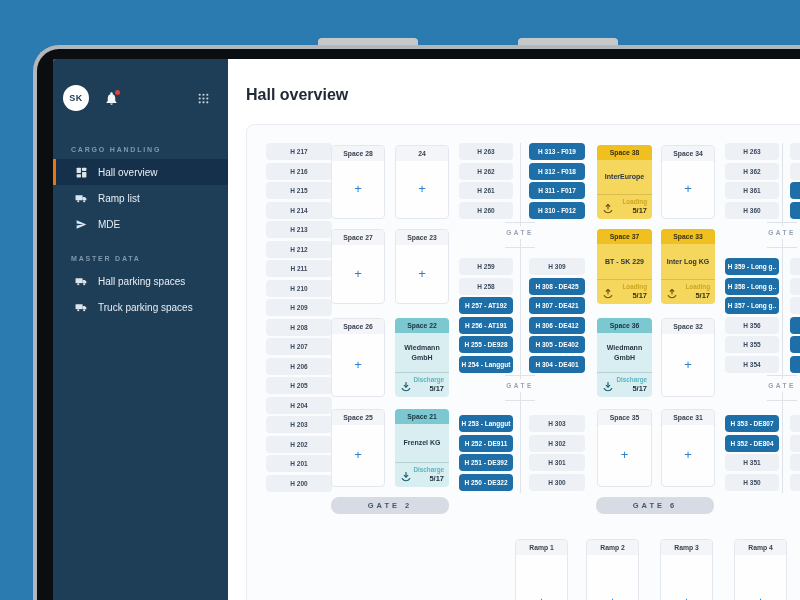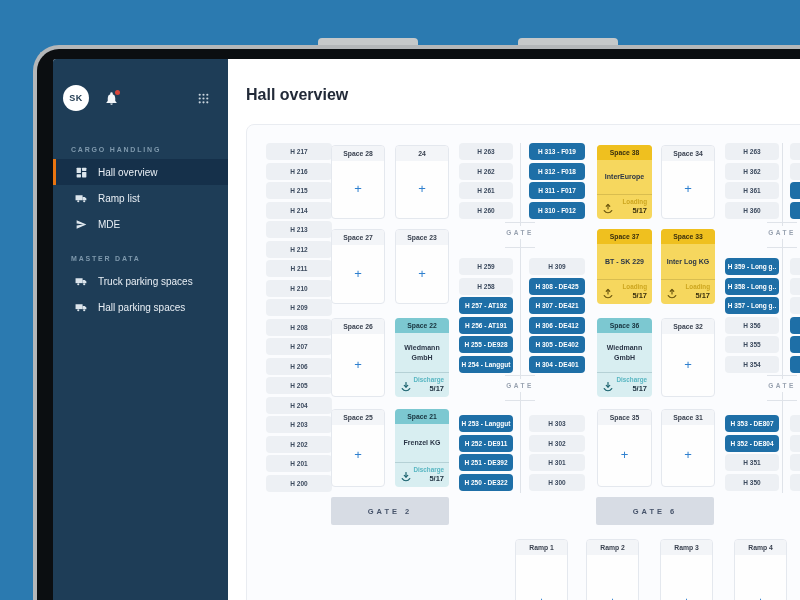--- a/index.html
+++ b/index.html
@@ -65,21 +65,21 @@
   .f-status{font-size:6.3px;font-weight:bold;}
   .discharge .f-status{color:#58b6c2;}
   .loading .f-status{color:#cda61f;}
   .f-count{font-size:7.5px;font-weight:bold;color:#1c2f3e;}
   .loading .f-count{color:#3a300e;}
 
   .gate-vline{position:absolute;top:18px;height:350px;width:1px;background:#dfe3e9;}
   .gate-tick{position:absolute;width:30px;height:1px;background:#dfe3e9;}
   .gate-label{position:absolute;transform:translateX(-50%);background:#fbfcfe;color:#98a2b0;
     font-size:6.5px;font-weight:bold;letter-spacing:2.5px;padding:3px 2px;}
-  .gate-bar{position:absolute;height:28px;background:#d7dce4;border-radius:2px;display:flex;
+  .gate-bar{position:absolute;height:17px;background:#d7dce4;border-radius:8px;display:flex;
     align-items:center;justify-content:center;font-size:7.5px;font-weight:bold;letter-spacing:3px;color:#46536a;}
 </style>
 </head>
 <body>
 
 <div class="laptop-tab" id="tab1"></div>
 <div class="laptop-tab" id="tab2"></div>
 
 <div class="laptop">
   <div class="app">
@@ -142,32 +142,32 @@
           <div class="nav-title">MASTER DATA</div>
           <div class="nav-item">
             <div class="nav-icon">
               <svg viewBox="0 0 24 24" fill="currentColor">
                 <path d="M1 6h13v9H1z"></path>
                 <path d="M14 9h4l3 3v3h-7z"></path>
                 <circle cx="6" cy="17" r="2"></circle>
                 <circle cx="17" cy="17" r="2"></circle>
               </svg>
             </div>
-            <div class="nav-label">Truck parking spaces</div>
+            <div class="nav-label">Hall parking spaces</div>
           </div>
           <div class="nav-item">
             <div class="nav-icon">
               <svg viewBox="0 0 24 24" fill="currentColor">
                 <path d="M1 6h13v9H1z"></path>
                 <path d="M14 9h4l3 3v3h-7z"></path>
                 <circle cx="6" cy="17" r="2"></circle>
                 <circle cx="17" cy="17" r="2"></circle>
               </svg>
             </div>
-            <div class="nav-label">Hall parking spaces</div>
+            <div class="nav-label">Truck parking spaces</div>
           </div>
         </nav>
     </div>
 
     <div class="main">
       <h1 class="page-title">Hall overview</h1>
       <div class="panel">
           <div class="pill pill-gray" style="left: 19px; top: 18px; width: 66px;">H 217</div>
           <div class="pill pill-gray" style="left: 19px; top: 37.5px; width: 66px;">H 216</div>
           <div class="pill pill-gray" style="left: 19px; top: 57px; width: 66px;">H 215</div>

